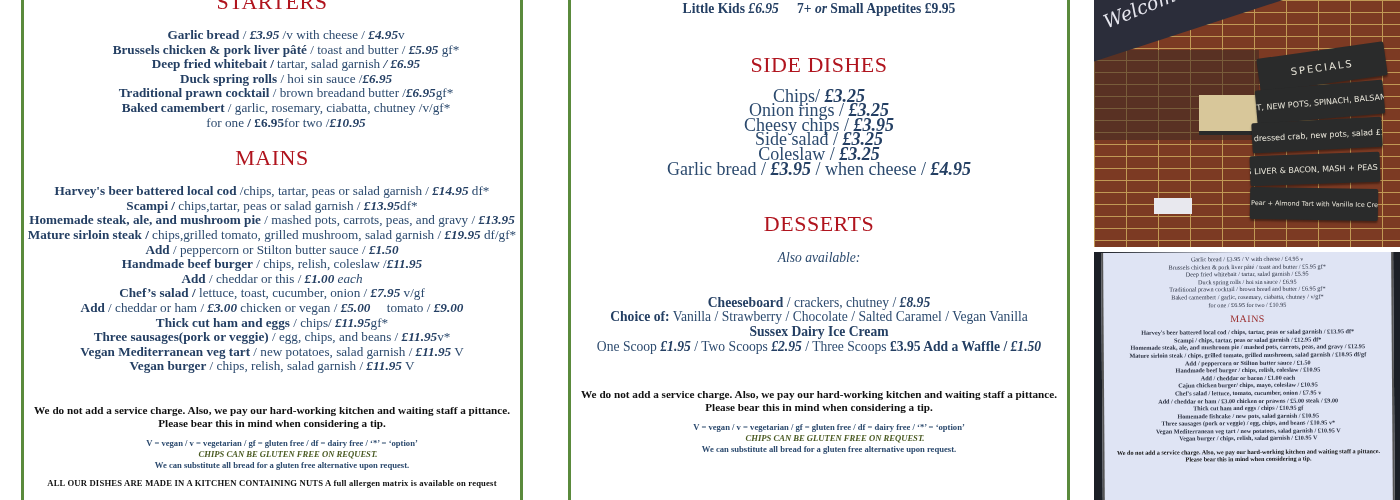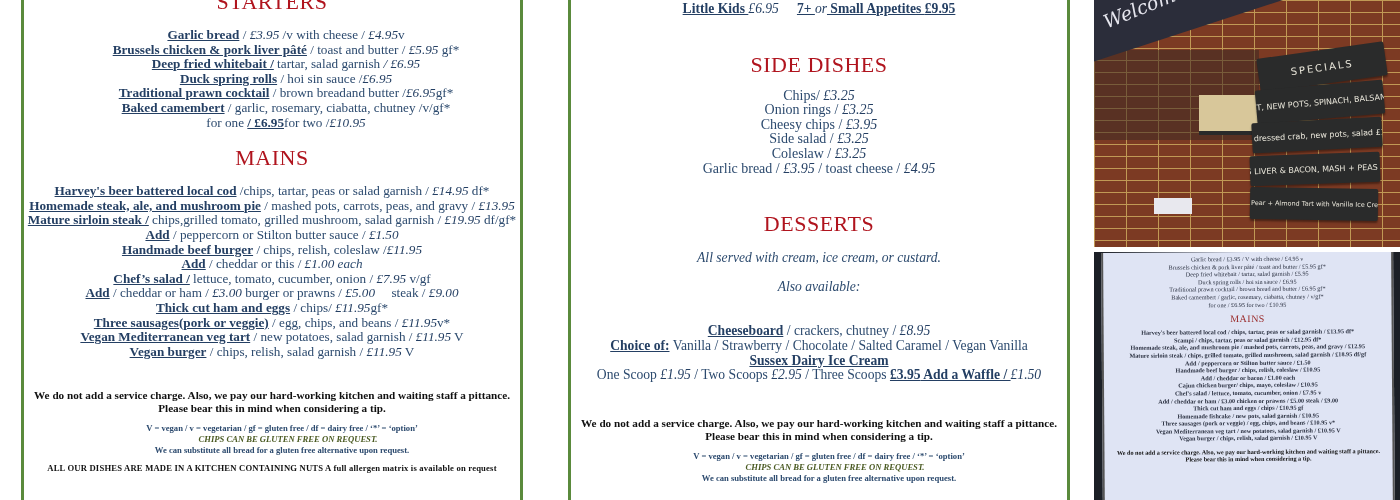--- a/index.html
+++ b/index.html
@@ -14,22 +14,22 @@
   #page-left { left: 21px; width: 502px; }
   #page-mid { left: 568px; width: 502px; }
 
   .sec-title {
     font-family: "Liberation Serif", "DejaVu Serif", serif;
     font-variant: small-caps; color: #b0141e; font-size: 22px; letter-spacing: 0.5px;
     font-weight: normal; line-height: 22px;
   }
   .menu-lines { font-size: 13.2px; line-height: 14.6px; }
   .menu-lines .ln { white-space: nowrap; }
-  b { font-weight: bold; color: #243f63; text-decoration: underline; }
-  i.p { font-style: italic; font-weight: normal; color: #243f63; }
+  b { font-weight: bold; color: #243f63; }
+  i.p { font-style: italic; font-weight: bold; color: #243f63; }
   em { font-style: italic; }
 
   .notice { color: #111; font-weight: bold; font-size: 11.2px; line-height: 13px; }
   .legend { font-size: 8.6px; line-height: 11px; font-weight: bold; color: #2c4a6e; margin-left: 20px; }
   .legend .gf { color: #4a5a22; font-style: italic; font-weight: bold; padding-left: 12px; }
   .nuts { color: #111; font-size: 8.6px; font-weight: bold; white-space: nowrap; letter-spacing: 0.2px; }
 
   
   .photo { position: absolute; overflow: hidden; }
   #photo-specials { left: 1094px; top: 0; width: 306px; height: 247px; background: #7a3b22; }
@@ -92,27 +92,28 @@
     <div class="ln"><b>Duck spring rolls</b><span> / hoi sin sauce /</span><i class="p">£6.95</i></div>
     <div class="ln"><b>Traditional prawn cocktail</b><span> / brown breadand butter /</span><i class="p">£6.95</i><span>gf*</span></div>
     <div class="ln"><b>Baked camembert</b><span> / garlic, rosemary, ciabatta, chutney /v/gf*</span></div>
     <div class="ln"><span>for one </span><b>/ £6.95</b><span>for two /</span><i class="p">£10.95</i></div>
   </div>
 
   <div style="margin-top:17px;" class="sec-title">MAINS</div>
 
   <div class="menu-lines" style="margin-top:15px;">
     <div class="ln"><b>Harvey's beer battered local cod</b><span> /chips, tartar, peas or salad garnish / </span><i class="p">£14.95</i><span> df*</span></div>
+    <div class="ln"><b>Scampi /</b><span> chips,tartar, peas or salad garnish / </span><i class="p">£13.95</i><span>df*</span></div>
     <div class="ln"><b>Homemade steak, ale, and mushroom pie</b><span> / mashed pots, carrots, peas, and gravy / </span><i class="p">£13.95</i></div>
     <div class="ln"><b>Mature sirloin steak /</b><span> chips,grilled tomato, grilled mushroom, salad garnish / </span><i class="p">£19.95</i><span> df/gf*</span></div>
     <div class="ln"><b>Add</b><span> / peppercorn or Stilton butter sauce / </span><i class="p">£1.50</i></div>
     <div class="ln"><b>Handmade beef burger</b><span> / chips, relish, coleslaw /</span><i class="p">£11.95</i></div>
     <div class="ln"><b>Add</b><span> / cheddar or this / </span><i class="p">£1.00</i><em> each</em></div>
-    <div class="ln"><b>Chef’s salad /</b><span> lettuce, tomato, cucumber, onion / </span><i class="p">£7.95</i><span> v/gf</span></div>
-    <div class="ln"><b>Add</b><span> / cheddar or ham / </span><i class="p">£3.00</i><span> burger or prawns / </span><i class="p">£5.00</i><span style="white-space:pre">     steak / </span><i class="p">£9.00</i></div>
+    <div class="ln"><b>Chef’s salad /</b><span> lettuce, toast, cucumber, onion / </span><i class="p">£7.95</i><span> v/gf</span></div>
+    <div class="ln"><b>Add</b><span> / cheddar or ham / </span><i class="p">£3.00</i><span> chicken or vegan / </span><i class="p">£5.00</i><span style="white-space:pre">     tomato / </span><i class="p">£9.00</i></div>
     <div class="ln"><b>Thick cut ham and eggs</b><span> / chips/ </span><i class="p">£11.95</i><span>gf*</span></div>
     <div class="ln"><b>Three sausages(pork or veggie)</b><span> / egg, chips, and beans / </span><i class="p">£11.95</i><span>v*</span></div>
     <div class="ln"><b>Vegan Mediterranean veg tart</b><span> / new potatoes, salad garnish / </span><i class="p">£11.95</i><span> V</span></div>
     <div class="ln"><b>Vegan burger</b><span> / chips, relish, salad garnish / </span><i class="p">£11.95</i><span> V</span></div>
   </div>
 
   <div class="notice" style="margin-top:30px;">
     <div>We do not add a service charge. Also, we pay our hard-working kitchen and waiting staff a pittance.</div>
     <div>Please bear this in mind when considering a tip.</div>
   </div>
@@ -124,33 +125,32 @@
   <div class="nuts" style="margin-top:7px;">ALL OUR DISHES ARE MADE IN A KITCHEN CONTAINING NUTS A full allergen matrix is available on request</div>
 </div>
 
 <div id="page-mid" class="page">
   <div class="menu-lines" style="margin-top:12px; font-size:13.6px;">
     <div class="ln"><b>Little Kids </b><i class="p">£6.95</i><span style="display:inline-block;width:18px;"></span><b>7+ </b><i class="p">or</i><b> Small Appetites </b><b>£9.95</b></div>
   </div>
 
   <div style="margin-top:37px;" class="sec-title">SIDE DISHES</div>
 
-  <div class="menu-lines" style="margin-top:13px; font-size:14px;">
+  <div class="menu-lines" style="margin-top:13px; font-size:18px;">
     <div class="ln"><span>Chips/ </span><i class="p">£3.25</i></div>
     <div class="ln"><span>Onion rings / </span><i class="p">£3.25</i></div>
     <div class="ln"><span>Cheesy chips / </span><i class="p">£3.95</i></div>
     <div class="ln"><span>Side salad / </span><i class="p">£3.25</i></div>
     <div class="ln"><span>Coleslaw / </span><i class="p">£3.25</i></div>
-    <div class="ln"><span>Garlic bread / </span><i class="p">£3.95</i><span> / toast cheese / </span><i class="p">£4.95</i></div>
+    <div class="ln"><span>Garlic bread / </span><i class="p">£3.95</i><span> / when cheese / </span><i class="p">£4.95</i></div>
   </div>
 
   <div style="margin-top:37px;" class="sec-title">DESSERTS</div>
 
   <div class="menu-lines" style="margin-top:16px; font-size:13.6px;">
-    <div class="ln"><em>All served with cream, ice cream, or custard.</em></div>
     <div class="ln" style="margin-top:14px;"><em>Also available:</em></div>
     <div class="ln" style="margin-top:30px;"><b>Cheeseboard</b><span> / crackers, chutney / </span><i class="p">£8.95</i></div>
     <div class="ln"><b>Choice of:</b><span> Vanilla / Strawberry / Chocolate / Salted Caramel / Vegan Vanilla</span></div>
     <div class="ln"><b>Sussex Dairy Ice Cream</b></div>
     <div class="ln"><span>One Scoop </span><i class="p">£1.95</i><span> / Two Scoops </span><i class="p">£2.95</i><span> / Three Scoops </span><b>£3.95</b><b> Add a Waffle / </b><i class="p">£1.50</i></div>
   </div>
 
   <div class="notice" style="margin-top:34px;">
     <div>We do not add a service charge. Also, we pay our hard-working kitchen and waiting staff a pittance.</div>
     <div>Please bear this in mind when considering a tip.</div>

